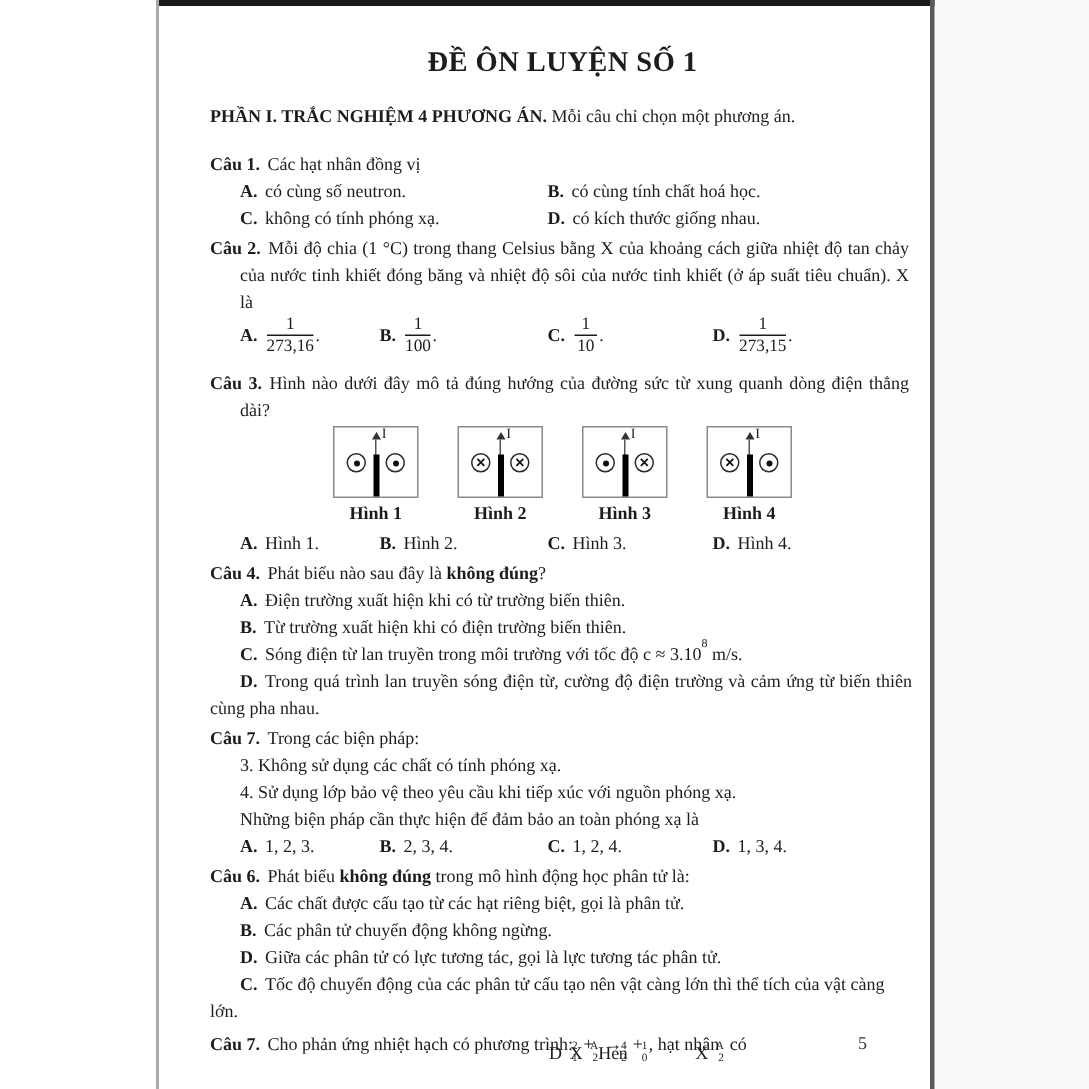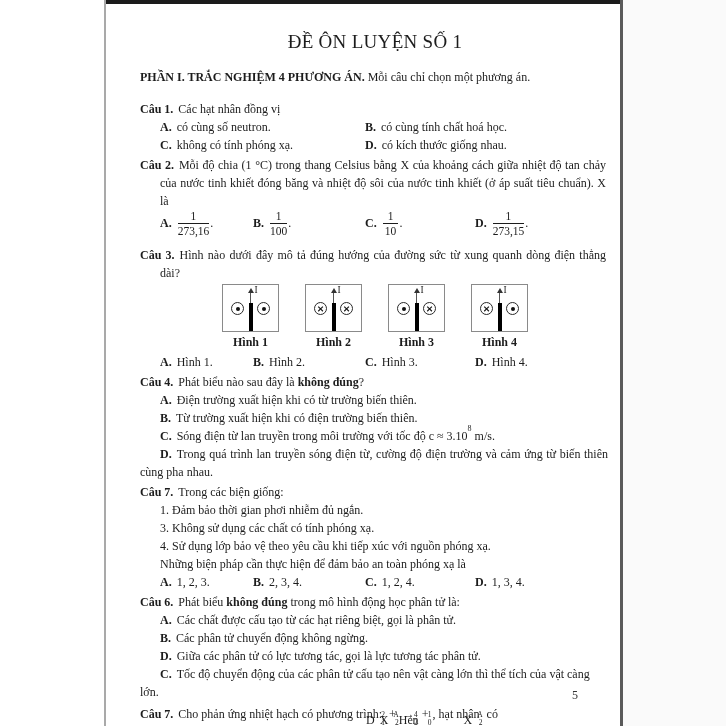--- a/index.html
+++ b/index.html
@@ -9,21 +9,21 @@
     position:relative; overflow:hidden;
   }
   .canvas { position:absolute; inset:0; background:#ffffff; overflow:hidden; }
   .bg-right { position:absolute; left:623px; top:0; width:103px; height:726px; background:#fafafa; }
   .frame-top { position:absolute; left:104px; top:0; width:519px; height:4px; background:#1b1b1b; }
   .frame-left { position:absolute; left:104px; top:0; width:2px; height:726px; background:#a9a9a9; }
   .frame-right { position:absolute; left:620px; top:0; width:3px; height:726px; background:#5a5a5a; }
 
   .content { position:absolute; left:140px; top:0; width:470px; font-size:12px; line-height:18px; }
 
-  .title { margin:30px 0 0 0; text-align:center; font-size:19px; font-weight:normal; line-height:24px; letter-spacing:.3px; }
+  .title { margin:30px 0 0 0; text-align:center; font-size:19px; font-weight:bold; line-height:24px; letter-spacing:.3px; }
   .section { margin:14px 0 0 0; }
   b { font-weight:bold; }
   p { margin:0; }
 
   .qp { margin-top:14px; padding-left:20px; text-indent:-20px; text-align:justify; padding-right:4px; }
   .qlbl { font-weight:bold; margin-right:5px; }
   .qo { display:block; text-indent:20px; }
   .qo-wrap { display:block; text-indent:20px; padding-right:2px; text-align:justify; }
   .ok { font-weight:bold; margin-right:5px; }
 
@@ -189,22 +189,21 @@
 
     <div>
       <p class="qp" style="margin-top:2px"><b class="qlbl">Câu 4.</b><span>Phát biểu nào sau đây là </span><b>không đúng</b><span>?</span></p>
       <span class="qo"><b class="ok">A.</b><span>Điện trường xuất hiện khi có từ trường biến thiên.</span></span>
       <span class="qo"><b class="ok">B.</b><span>Từ trường xuất hiện khi có điện trường biến thiên.</span></span>
       <span class="qo"><b class="ok">C.</b><span>Sóng điện từ lan truyền trong môi trường với tốc độ c ≈ 3.10</span><sup class="p8">8</sup><span> m/s.</span></span>
       <span class="qo-wrap"><b class="ok">D.</b><span>Trong quá trình lan truyền sóng điện từ, cường độ điện trường và cảm ứng từ biến thiên cùng pha nhau.</span></span>
     </div>
 
     <div>
-      <p class="qp" style="margin-top:2px"><b class="qlbl">Câu 7.</b><span>Trong các biện giống:</span></p>
-      <span class="qo">1. Đảm bảo thời gian phơi nhiễm đủ ngắn.</span>
+      <p class="qp" style="margin-top:2px"><b class="qlbl">Câu 7.</b><span>Trong các biện pháp:</span></p>
       <span class="qo">3. Không sử dụng các chất có tính phóng xạ.</span>
       <span class="qo">4. Sử dụng lớp bảo vệ theo yêu cầu khi tiếp xúc với nguồn phóng xạ.</span>
       <span class="qo">Những biện pháp cần thực hiện để đảm bảo an toàn phóng xạ là</span>
       <div class="row">
         <span class="c1"><b class="ok">A.</b><span>1, 2, 3.</span></span>
         <span class="c2"><b class="ok">B.</b><span>2, 3, 4.</span></span>
         <span class="c3"><b class="ok">C.</b><span>1, 2, 4.</span></span>
         <span class="c4"><b class="ok">D.</b><span>1, 3, 4.</span></span>
       </div>
     </div>

